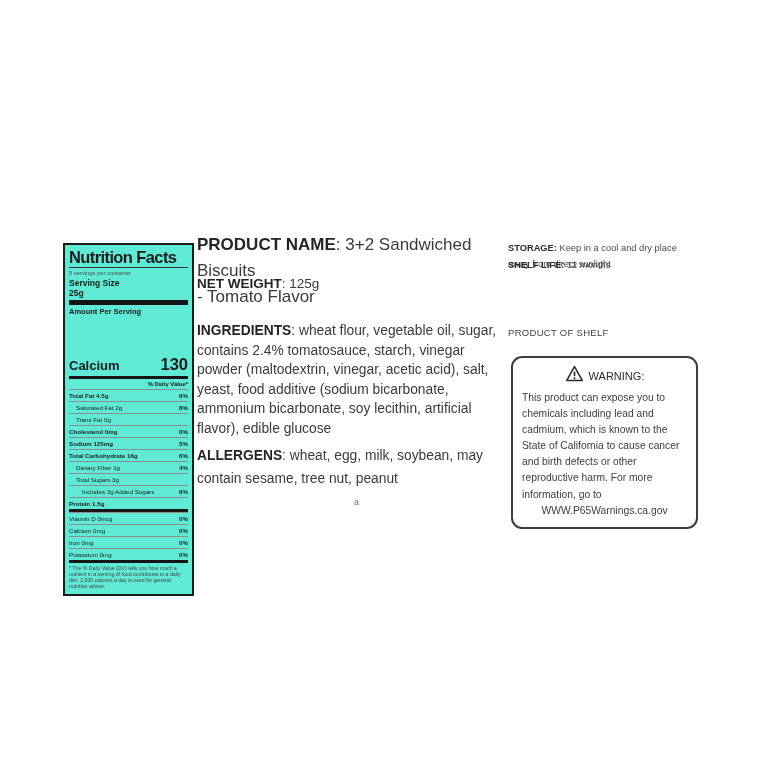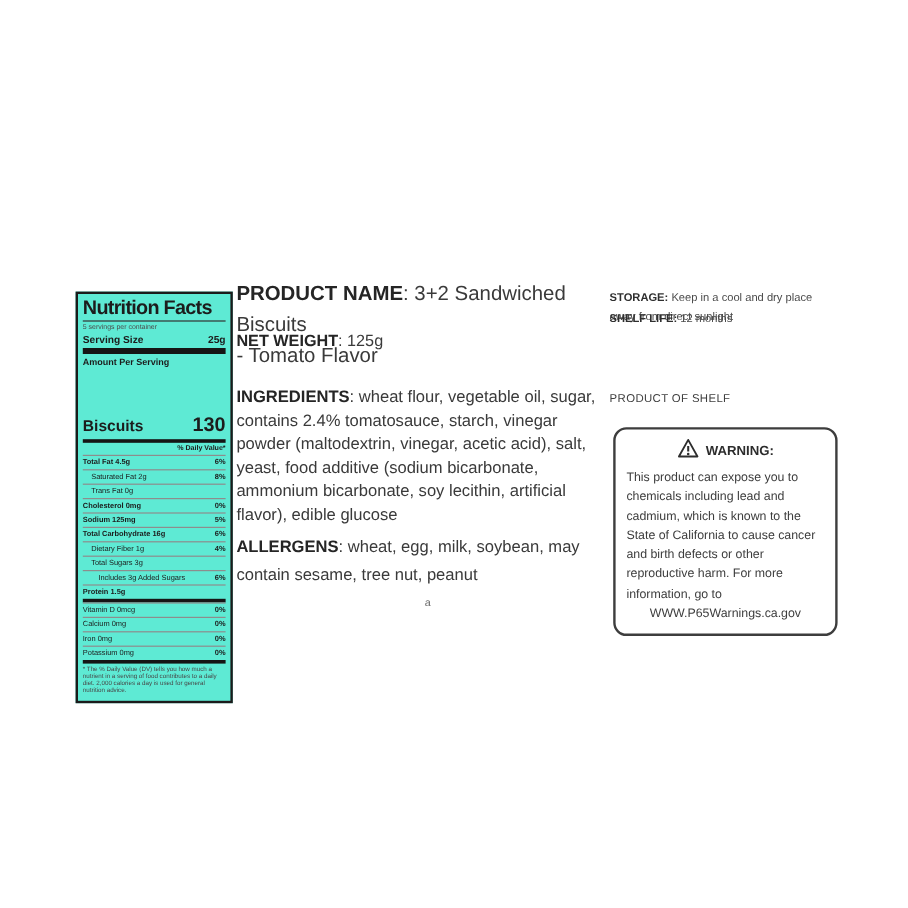--- a/index.html
+++ b/index.html
@@ -7,21 +7,21 @@
     position:relative;width:757px;height:757px;background:#ffffff;
     font-family:"Liberation Sans", sans-serif;color:#2b2b2b;overflow:hidden;
   }
   
   #nf{
     position:absolute;left:63px;top:243px;width:131px;box-sizing:border-box;
     border:2px solid #1b1b1b;padding:3px 4px 4px 4px;background:#5eead4;color:#1c1c1c;
   }
   #nf .nf-title{font-size:16.5px;font-weight:800;letter-spacing:-0.6px;line-height:19px;white-space:nowrap;}
   #nf .nf-servings{font-size:5.8px;color:#4c4c4c;border-top:1px solid #333;padding:1.5px 0 1px 0;}
-  #nf .nf-servesize{display:flex;justify-content:space-between;font-size:8.5px;font-weight:700;padding:1px 0 2px 0;}
+  #nf .nf-servesize{display:flex;justify-content:space-between;font-size:8.5px;font-weight:700;padding:1px 0 2px 0;flex-direction:column;}
   #nf .bar-thick{height:5px;background:#151515;}
   #nf .bar-med{height:3px;background:#151515;}
   #nf .nf-amount{font-size:7.5px;font-weight:700;padding-top:2px;}
   #nf .nf-cal{display:flex;justify-content:space-between;align-items:baseline;padding:0 0 2px 0;}
   #nf .nf-cal .cl{font-size:13px;font-weight:700;}
   #nf .nf-cal .cv{font-size:16.5px;font-weight:700;margin-top:39px;}
   #nf .nf-dvnote{font-size:5.9px;text-align:right;font-weight:700;border-top:3px solid #151515;padding:2px 0;}
   #nf .nrow{display:flex;justify-content:space-between;font-size:6.2px;border-top:1px solid #8d8d8d;padding:2px 0;line-height:7px;}
   #nf .nrow .nl{white-space:nowrap;}
   #nf .nrow.b .nl{font-weight:700;}
@@ -40,41 +40,41 @@
   
   .rt{position:absolute;left:508px;color:#4a4a4a;}
   #storage{top:241px;width:192px;font-size:9.3px;line-height:15.5px;}
   #shelf{top:260px;font-size:9.3px;}
   #origin{top:327px;font-size:9.5px;letter-spacing:0.3px;color:#3f3f3f;}
   #warnbox{
     position:absolute;left:511px;top:356px;width:187px;box-sizing:border-box;
     border:2px solid #3d3d3d;border-radius:11px;padding:7px 9px 8px 9px;background:#fff;color:#3c3c3c;
   }
   #warnbox .wtitle{display:flex;justify-content:center;align-items:center;gap:5px;margin-bottom:4px;}
-  #warnbox .wtitle .wt{font-size:11px;font-weight:700;color:#2c2c2c;}
+  #warnbox .wtitle .wt{font-size:11px;font-weight:400;color:#2c2c2c;}
   #warnbox .wline{font-size:10.3px;line-height:16.1px;white-space:nowrap;}
   #warnbox .wline.ctr{text-align:center;}
   .rtb{font-weight:700;color:#2f2f2f;margin-top:44px;}
 </style>
 </head>
 <body>
 
 <div id="canvas">
 
   <div id="nf">
     <div class="nf-title">Nutrition Facts</div>
     <div class="nf-servings">5 servings per container</div>
     <div class="nf-servesize">
       <span>Serving Size</span>
       <span>25g</span>
     </div>
     <div class="bar-thick"></div>
     <div class="nf-amount">Amount Per Serving</div>
     <div class="nf-cal">
-      <span class="cl">Biscuits</span>
+      <span class="cl">Calcium</span>
       <span class="cv">130</span>
     </div>
     <div class="nf-dvnote">% Daily Value*</div>
 
     <div class="nrow b">
       <span class="nl">Total Fat 4.5g</span>
       <span class="nv">6%</span>
     </div>
     <div class="nrow i1">
       <span class="nl">Saturated Fat 2g</span>

